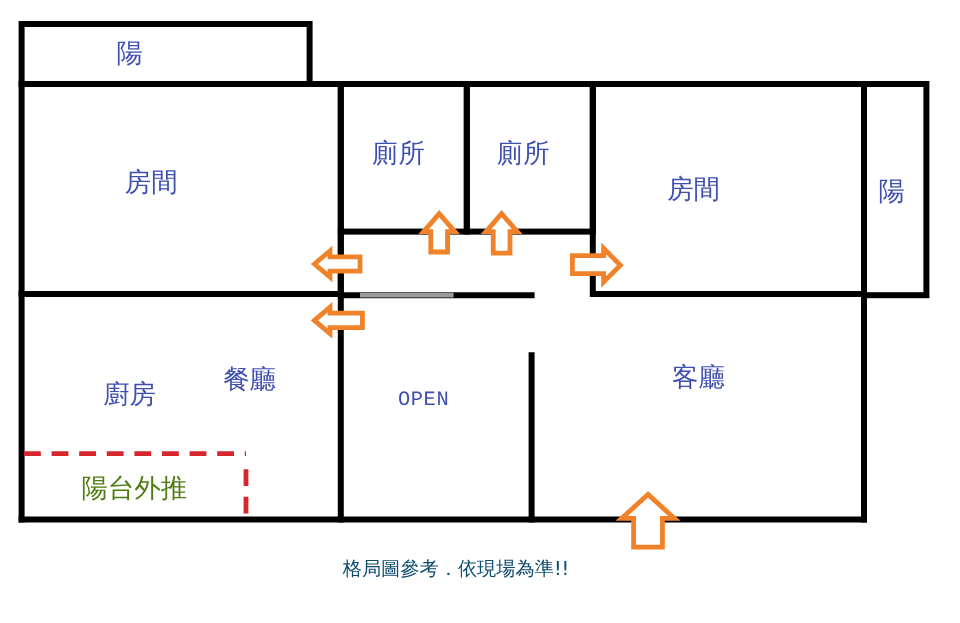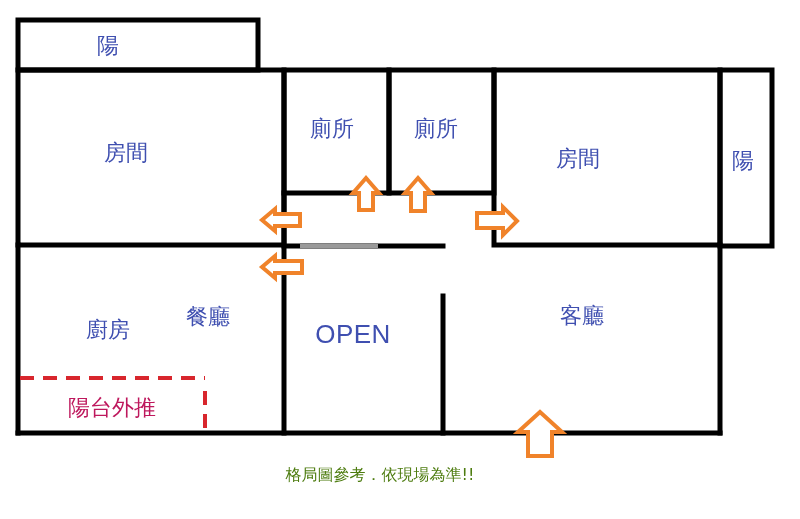--- a/index.html
+++ b/index.html
@@ -1,24 +1,24 @@
 <!DOCTYPE html>
 <html><head>
 <meta charset="utf-8">
 <style>
   html, body { margin: 0; padding: 0; background: #ffffff; }
   body { width: 800px; height: 519px; position: relative; overflow: hidden;
          font-family: "DejaVu Sans", "Liberation Sans", sans-serif; }
   #plan { position: absolute; left: 0; top: 0; }
   .label { position: absolute; color: #3f4fb0; font-size: 22px; line-height: 1;
            white-space: nowrap; transform: translate(-50%, -50%); }
-  .label.red { color: #be185d; }
-  .label.latin { font-family: Liberation Sans, sans-serif; font-size: 26px; letter-spacing: 0.5px; }
+  .label.red { color: #4d7c0f; }
+  .label.latin { font-family: Liberation Mono, monospace; font-size: 17px; letter-spacing: 0.5px; }
   .footnote { position: absolute; left: 380px; top: 475px; transform: translate(-50%, -50%);
-              color: #4d7c0f; font-size: 16px; white-space: nowrap; }
+              color: #0c4a6e; font-size: 16px; white-space: nowrap; }
 </style>
 </head>
 <body>
 
 <svg id="plan" width="800" height="519" viewBox="0 0 800 519" xmlns="http://www.w3.org/2000/svg">
   <g stroke="#000" stroke-width="5" fill="none" stroke-linecap="square">
 
     <rect x="18" y="20" width="240" height="50"></rect>
 
     <rect x="18" y="70" width="266" height="175"></rect>

